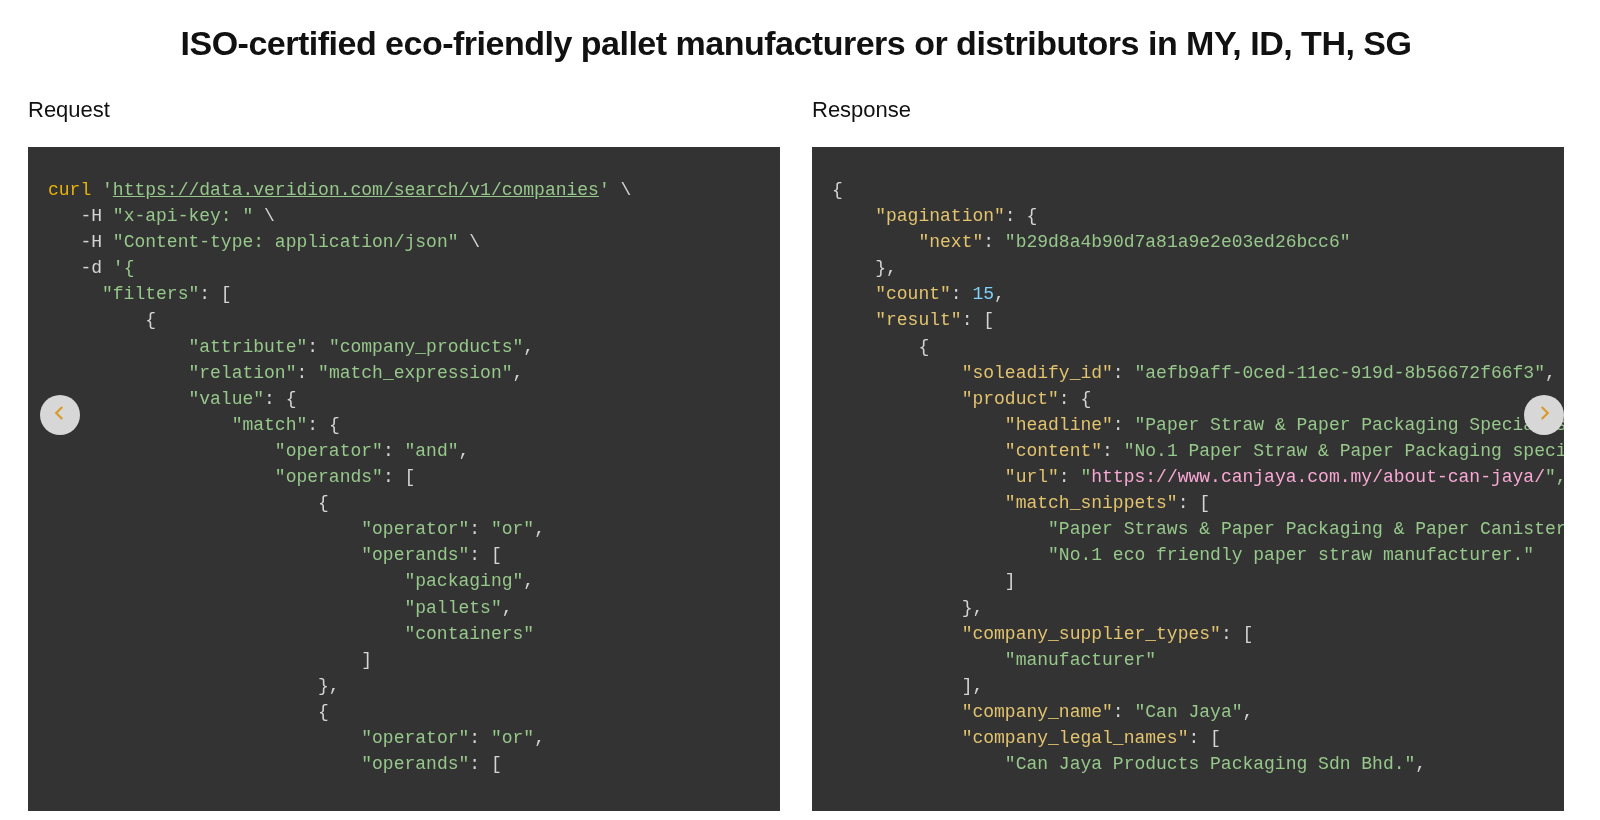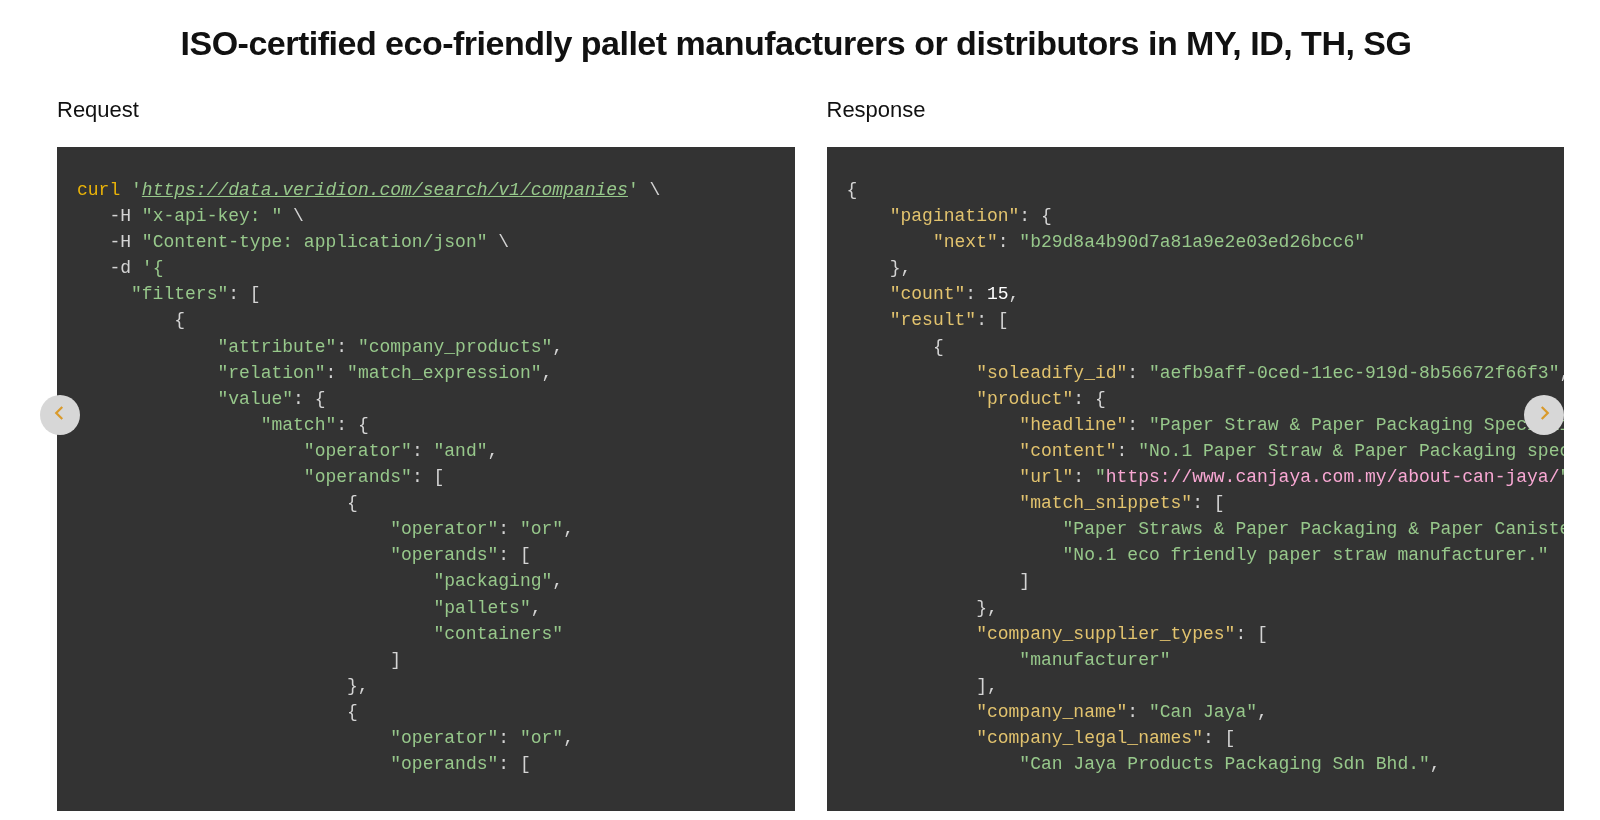--- a/index.html
+++ b/index.html
@@ -18,21 +18,20 @@
     text-align: center;
     font-size: 34px;
     font-weight: 600;
     margin: 4px 0 34px 0;
     letter-spacing: -0.5px;
   }
   .cols {
     display: flex;
     gap: 32px;
     align-items: flex-start;
-    margin-left: 29px;
   }
   .col {
     flex: 1;
     min-width: 0;
   }
   .col-header {
     font-size: 22px;
     font-weight: 400;
     margin-bottom: 24px;
     color: #111;
@@ -46,23 +45,23 @@
     padding: 30px 20px 0 20px;
     height: 634px;
     overflow: hidden;
     white-space: pre;
     position: relative;
   }
   
   .t-cmd   { color: #eab308; }           
   .t-str   { color: #97c88b; }           
   .t-key   { color: #e2c36e; }           
-  .t-num   { color: #ffffff; }           
+  .t-num   { color: #7dd3fc; }           
   .t-plain { color: #d4d4d4; }
-  .t-url   { color: #97c88b; text-decoration: underline; font-style: italic; }
+  .t-url   { color: #97c88b; text-decoration: underline; }
   .t-url2  { color: #f9a8d4; }
 
   .nav-btn {
     position: absolute;
     top: 395px;
     width: 40px;
     height: 40px;
     border-radius: 50%;
     background: #d7d7d7;
     display: flex;

